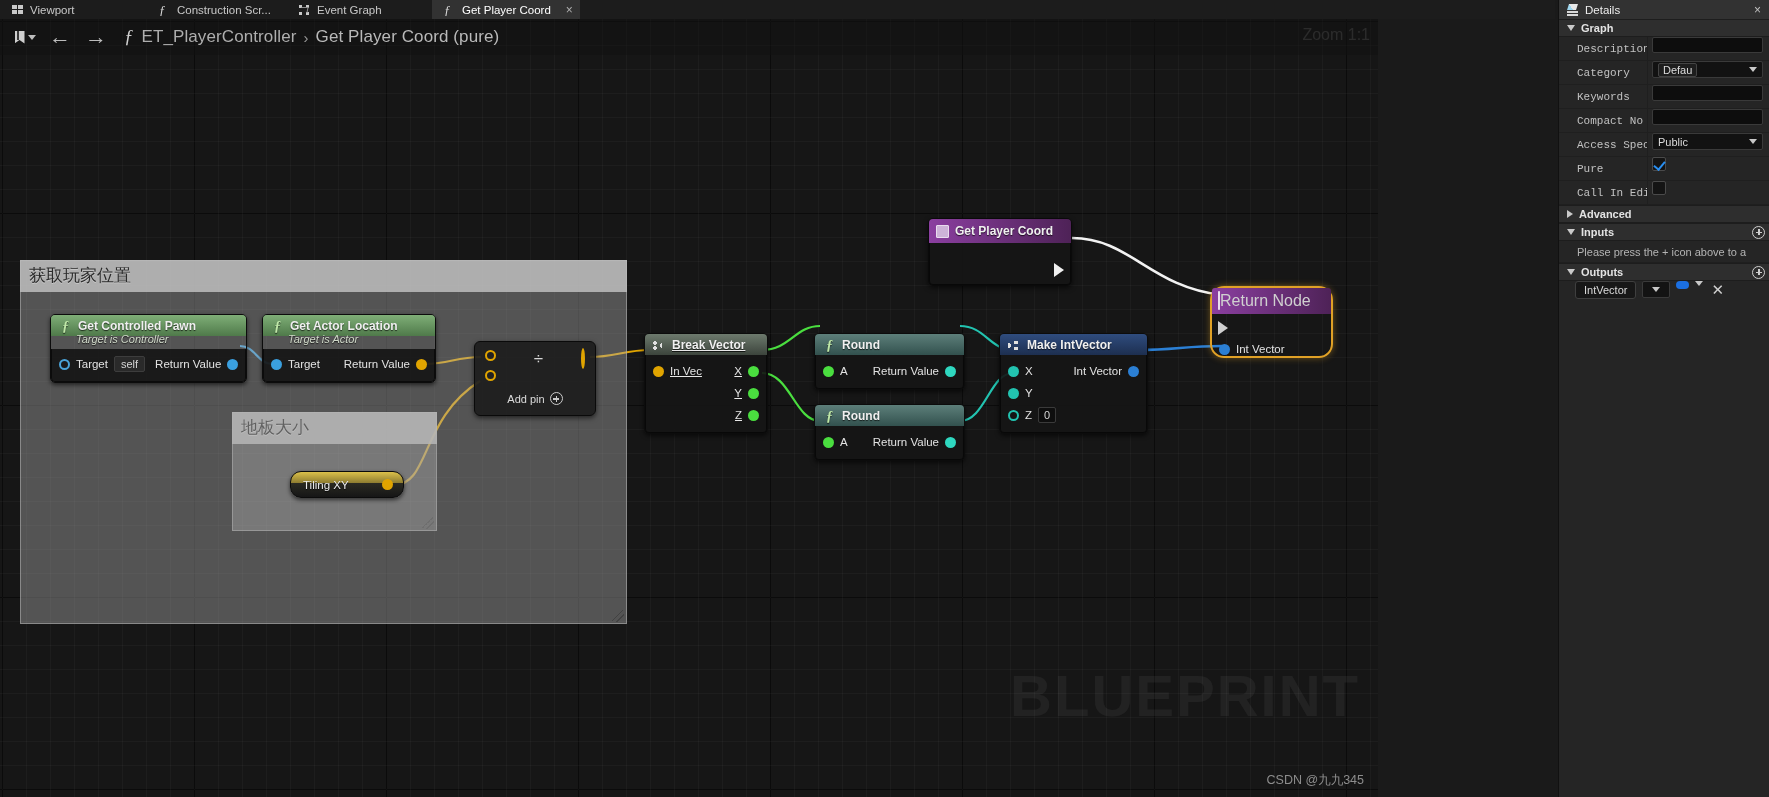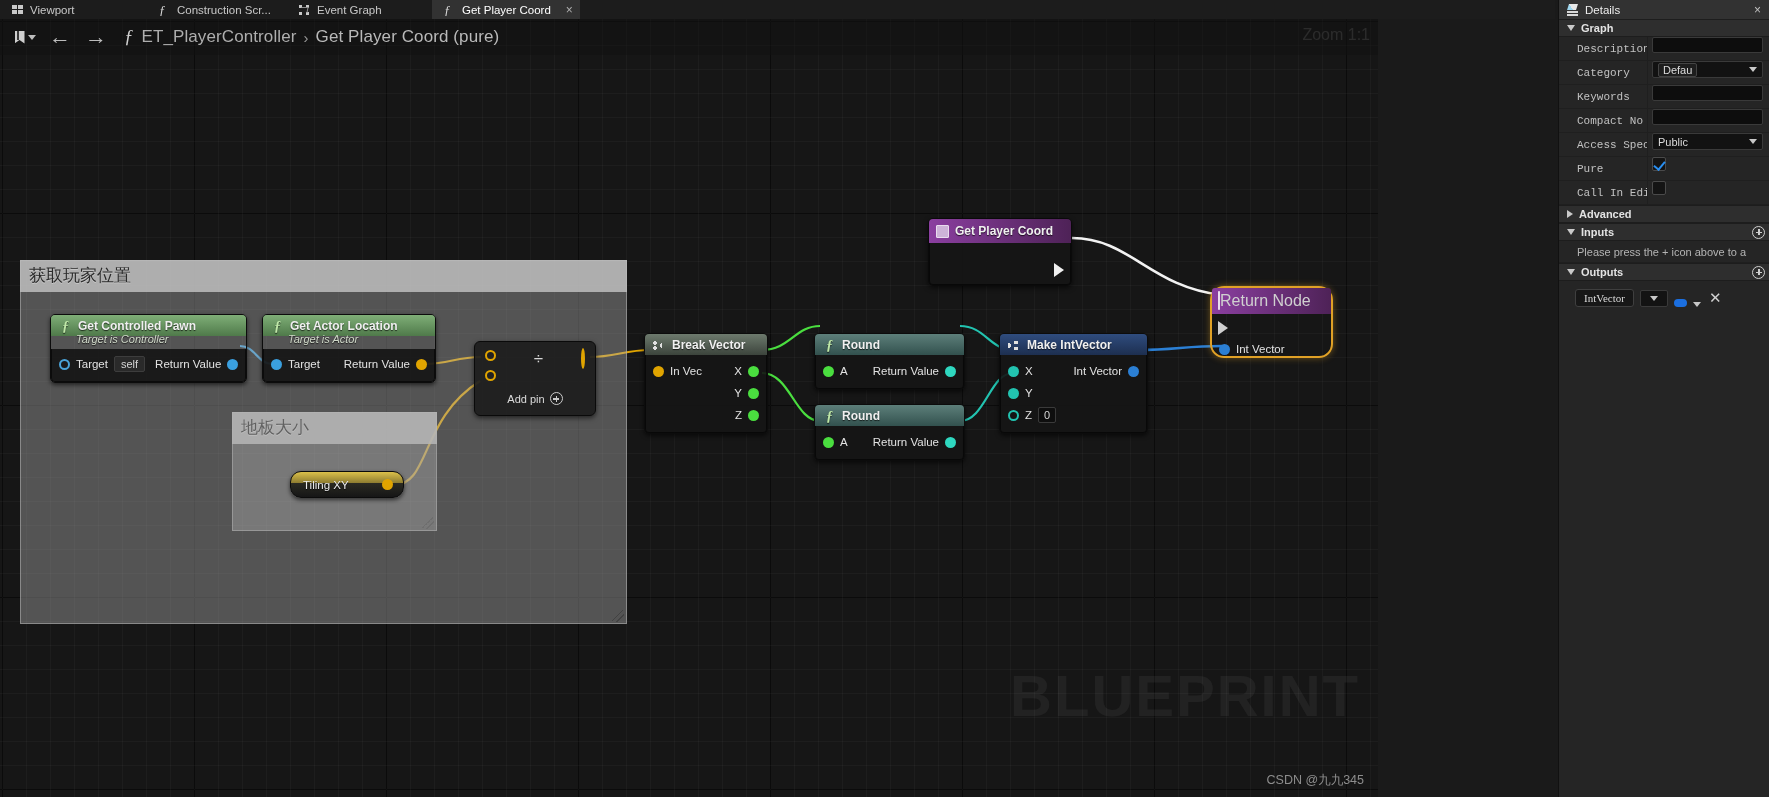--- a/index.html
+++ b/index.html
@@ -268,21 +268,21 @@
     font-size:11px; color:#dcdcdc;
   }
   .combo .pillv { background:#1e1e1e; border:1px solid #444; border-radius:2px; padding:0 4px; }
   .cdown { width:0;height:0;border-left:4px solid transparent;border-right:4px solid transparent;border-top:5px solid #c8c8c8; }
   .cbox { width:14px;height:14px;background:#141414;border:1px solid #4a4a4a;border-radius:2px;position:relative; }
   .cbox.on::after{
     content:""; position:absolute; left:2.5px; top:1px; width:5px;height:9px;
     border-right:2.2px solid #2a8ff0; border-bottom:2.2px solid #2a8ff0; transform:rotate(40deg);
   }
   .hint { font-size:11px; color:#b4b4b4; padding-left:18px; height:22px; display:flex; align-items:center; border-bottom:1px solid #1f1f1f;}
-  .outrow { display:flex; align-items:flex-end; height:26px; gap:6px; padding-left:16px;font-family:Liberation Serif, serif; }
+  .outrow { display:flex; align-items:flex-start; height:26px; gap:6px; padding-left:16px; }
   .typepill { background:#171717; border:1px solid #3f3f3f; border-radius:3px; font-size:11px; color:#dadada; padding:2px 8px; }
   .minicombo{ width:28px;height:17px;background:#131313;border:1px solid #3a3a3a;border-radius:2px;display:flex;align-items:center;justify-content:center;}
   .bluepill{ width:13px;height:8px;border-radius:4px;background:#1b6fe0; }
   .xbtn{ font-size:15px;color:#d0d0d0; margin-left:2px;}
 </style>
 </head>
 <body>
 
 <div id="app">
 
@@ -395,21 +395,21 @@
         <span>Add pin</span>
         <span class="plusic"></span>
       </div>
     </div>
 
     <div class="varnode" style="left:290px; top:452px; width:114px; height:27px;">
       <span>Tiling XY</span>
       <span class="pin yellow" style="margin-left:auto;"></span>
     </div>
 
-    <div class="node fn" style="left:644px; top:314px; width:124px;">
+    <div class="node fn" style="left:644px; top:314px; width:124px;text-decoration:underline;">
       <div class="nhead hd-gray">
         <span class="node-icon ni-break"></span>
         <span>Break Vector</span>
       </div>
       <div class="nbody" style="padding-top:5px;">
         <div class="row">
           <span class="pin yellow pinL"></span>
           <span class="lbl">In Vec</span>
           <span class="spacer"></span>
           <span class="lbl">X</span>

